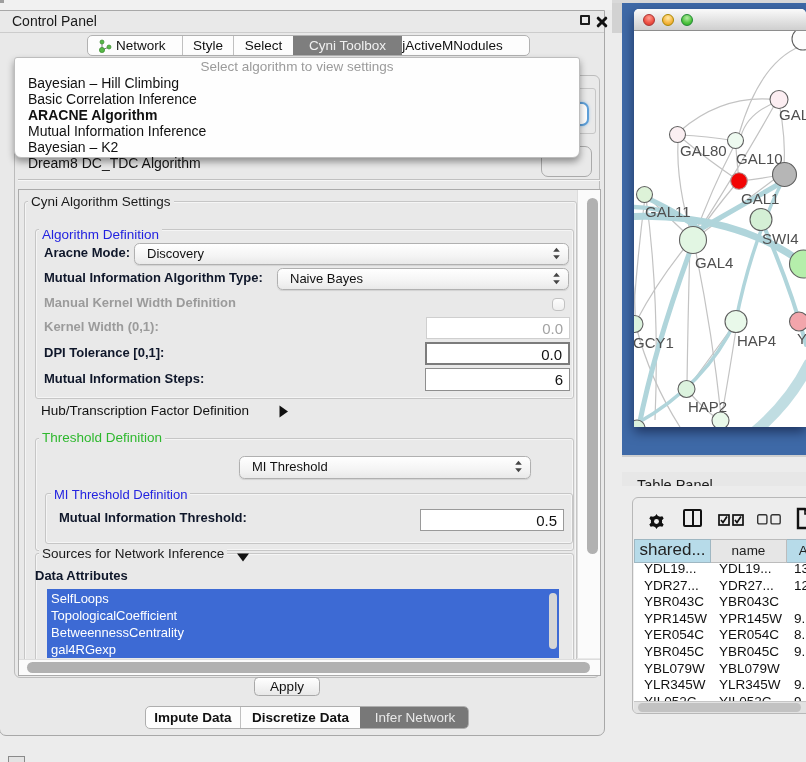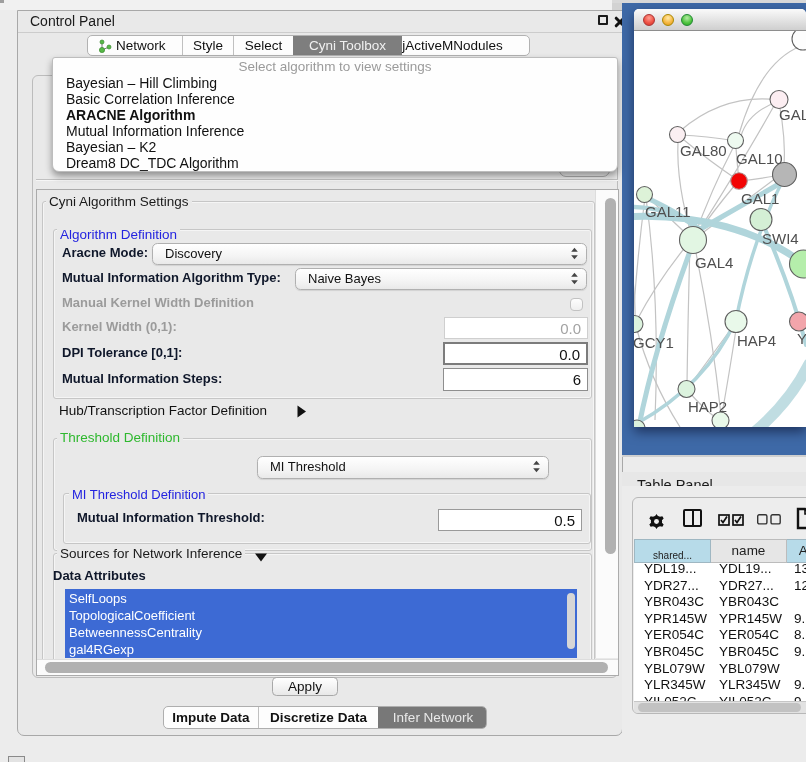--- a/index.html
+++ b/index.html
@@ -21,21 +21,21 @@
 </head>
 <body>
 
 <div class="abs" style="left:0;top:0;width:612px;height:10px;background:#f1f1f1;"></div>
 <div class="abs" style="left:0;top:0;width:4px;height:3px;background:#9f9f9f;"></div>
 <div class="abs" style="left:612px;top:0;width:194px;height:3px;background:#d9d9d9;"></div>
 <div class="abs" style="left:605px;top:10px;width:17px;height:752px;background:#ececec;"></div>
 <div class="abs" style="left:612px;top:3px;width:10px;height:30px;background:#d2d2d2;"></div>
 
 <div class="abs" style="left:-1px;top:10px;width:606px;height:726px;background:#e9e9e9;
-     border:1px solid #a8a8a8;border-radius:0 0 7px 7px;box-sizing:border-box;margin-left:18px;">
+     border:1px solid #a8a8a8;border-radius:0 0 7px 7px;box-sizing:border-box;">
 
   <div class="abs" style="left:0;top:0;width:604px;height:21px;background:#e9e9e9;border-bottom:1px solid #cccccc;"></div>
   <div class="abs" style="left:12px;top:2px;font-size:14px;color:#1a1a1a;">Control Panel</div>
   <div class="abs" style="left:580px;top:4px;width:10px;height:10px;border:2px solid #1a1a1a;box-sizing:border-box;border-radius:1px;"></div>
   <svg class="abs" style="left:596px;top:4.5px;" width="12" height="12" viewBox="0 0 12 12">
     <path d="M2.2 2.2 L9.8 9.8 M9.8 2.2 L2.2 9.8" stroke="#111" stroke-width="3" stroke-linecap="round"></path>
     </svg>
 
   <div class="abs" style="left:14px;top:64px;width:586px;height:603px;background:#e9e9e9;
        border:1px solid #bcbcbc;border-radius:6px;box-sizing:border-box;"></div>
@@ -149,22 +149,22 @@
     <circle cx="4" cy="3" r="2" fill="#57b947" stroke="#3a8a2e" stroke-width=".7"></circle>
     <circle cx="4" cy="11" r="2.6" fill="#57b947" stroke="#3a8a2e" stroke-width=".7"></circle>
     <circle cx="11" cy="8" r="2" fill="#57b947" stroke="#3a8a2e" stroke-width=".7"></circle>
   </svg>
   <div class="abs" style="left:95px;top:0;width:51px;height:21px;text-align:center;font-size:13.5px;color:#111;padding-top:2px;box-sizing:border-box;border-right:1px solid #c0c0c0;">Style</div>
   <div class="abs" style="left:146px;top:0;width:59px;height:21px;text-align:center;font-size:13.5px;color:#111;padding-top:2px;box-sizing:border-box;">Select</div>
   <div class="abs" style="left:205px;top:0;width:109px;height:21px;text-align:center;font-size:13.5px;color:#f0f0f0;background:#7e7e7e;padding-top:2px;box-sizing:border-box;">Cyni Toolbox</div>
   <div class="abs" style="left:300px;top:0;width:129px;height:21px;text-align:center;font-size:13.5px;color:#111;padding-top:2px;box-sizing:border-box;">jActiveMNodules</div>
 </div>
 
-<div class="abs" style="left:14px;top:57px;width:566px;height:115px;background:#fefefe;border:1px solid #bdbdbd;
-     border-radius:3px 3px 7px 7px;box-shadow:0 4px 7px rgba(0,0,0,.38);box-sizing:border-box;z-index:30;margin-left:38px;">
+<div class="abs" style="left:14px;top:57px;width:566px;height:101px;background:#fefefe;border:1px solid #bdbdbd;
+     border-radius:3px 3px 7px 7px;box-shadow:0 4px 7px rgba(0,0,0,.38);box-sizing:border-box;z-index:30;">
   <div style="text-align:center;font-size:13.5px;color:#9b9b9b;padding-top:1px;">Select algorithm to view settings</div>
   <div style="font-size:14px;color:#111;padding-left:13px;line-height:16px;padding-top:1px;">
     Bayesian – Hill Climbing<br>
     Basic Correlation Inference<br>
     <b>ARACNE Algorithm</b><br>
     Mutual Information Inference<br>
     Bayesian – K2<br>
     Dream8 DC_TDC Algorithm
   </div>
 </div>
@@ -277,21 +277,21 @@
     <rect x="0.7" y="0.7" width="9.2" height="9.2" rx="1.5" fill="none" stroke="#333" stroke-width="1.4"></rect>
     <rect x="14" y="0.7" width="9.2" height="9.2" rx="1.5" fill="none" stroke="#333" stroke-width="1.4"></rect>
   </svg>
   <svg class="abs" style="left:163px;top:9px;" width="16" height="23" viewBox="0 0 16 23">
     <path d="M2 2 L9 2 L14 7 L14 21 L2 21 Z" fill="none" stroke="#111" stroke-width="2.4"></path>
     <path d="M9 2 L9 7 L14 7" fill="none" stroke="#111" stroke-width="1.6"></path>
   </svg>
 
   <div class="abs" style="left:1px;top:41px;width:173px;height:24px;">
     <div class="abs" style="left:0;top:0;width:77px;height:24px;background:#b7dbe9;border:1px solid #9fb7c2;box-sizing:border-box;
-         text-align:center;font-size:10px;color:#222;padding-top:10px;">shared...</div>
+         text-align:center;font-size:17px;color:#222;padding-top:0;">shared...</div>
     <div class="abs" style="left:77px;top:0;width:76px;height:24px;background:#e6e6e6;border:1px solid #bcbcbc;border-left:none;box-sizing:border-box;
          text-align:center;font-size:13.5px;color:#222;padding-top:3px;">name</div>
     <div class="abs" style="left:153px;top:0;width:40px;height:24px;background:#b7dbe9;border:1px solid #9fb7c2;border-left:none;box-sizing:border-box;
          text-align:center;font-size:13.5px;color:#222;padding-top:3px;">Av</div>
   </div>
   <div class="abs" style="left:1px;top:65px;width:173px;height:138px;background:#fff;overflow:hidden;font-size:13.5px;color:#111;">
     <div class="abs" style="left:10px;top:-2px;line-height:16.6px;">YDL19...<br>YDR27...<br>YBR043C<br>YPR145W<br>YER054C<br>YBR045C<br>YBL079W<br>YLR345W<br>YIL052C</div>
     <div class="abs" style="left:85px;top:-2px;line-height:16.6px;">YDL19...<br>YDR27...<br>YBR043C<br>YPR145W<br>YER054C<br>YBR045C<br>YBL079W<br>YLR345W<br>YIL052C</div>
     <div class="abs" style="left:160px;top:-2px;line-height:16.6px;">13<br>12<br><br>9.<br>8.<br>9.<br><br>9.<br>9.</div>
   </div>

